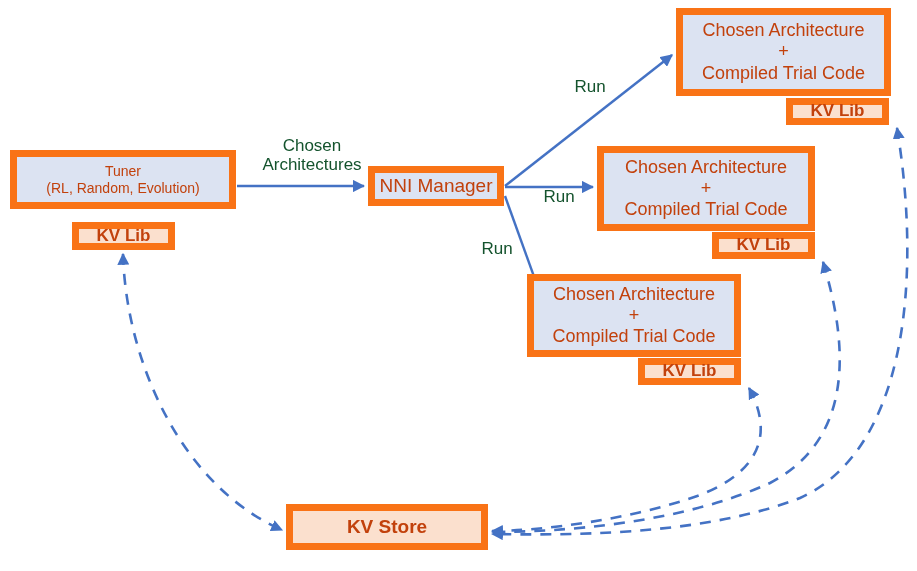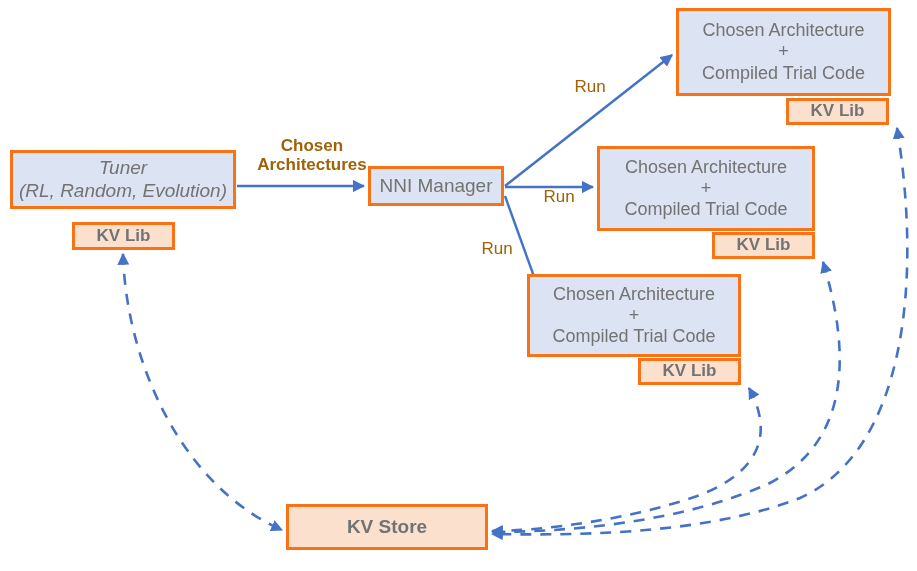--- a/index.html
+++ b/index.html
@@ -11,65 +11,65 @@
     position: relative;
     width: 917px;
     height: 571px;
     background: #ffffff;
     overflow: hidden;
     font-family: "Liberation Sans", sans-serif;
   }
   .box {
     position: absolute;
     box-sizing: border-box;
-    border: 3px solid #f97316;
+    border: 7px solid #f97316;
     display: flex;
     align-items: center;
     justify-content: center;
     text-align: center;
-    color: #737373;
+    color: #c2410c;
     line-height: 1.18;
     white-space: pre-line;
   }
   .box-blue {
     background: #DCE3F2;
   }
   .box-peach {
     background: #FBE0CE;
     font-weight: bold;
   }
   .label {
     position: absolute;
-    color: #a16207;
+    color: #14532d;
     text-align: center;
     line-height: 1.12;
     white-space: pre-line;
     font-size: 17px;
   }
   svg.edges {
     position: absolute;
     left: 0;
     top: 0;
     width: 917px;
     height: 571px;
     pointer-events: none;
   }
   
-  #box-tuner        { left: 10px;  top: 150px; width: 226px; height: 59px;  font-size: 19px; font-style: italic; }
+  #box-tuner        { left: 10px;  top: 150px; width: 226px; height: 59px;  font-size: 14px; }
   #box-tuner-kvlib  { left: 72px;  top: 222px; width: 103px; height: 28px;  font-size: 17px; }
   #box-nni          { left: 368px; top: 166px; width: 136px; height: 40px;  font-size: 19px; }
   #box-trial-top    { left: 676px; top: 8px;   width: 215px; height: 88px;  font-size: 18px; }
   #box-trial-top-kv { left: 786px; top: 98px;  width: 103px; height: 27px;  font-size: 17px; }
   #box-trial-mid    { left: 597px; top: 146px; width: 218px; height: 85px;  font-size: 18px; }
   #box-trial-mid-kv { left: 712px; top: 232px; width: 103px; height: 27px;  font-size: 17px; }
   #box-trial-bot    { left: 527px; top: 274px; width: 214px; height: 83px;  font-size: 18px; }
   #box-trial-bot-kv { left: 638px; top: 358px; width: 103px; height: 27px;  font-size: 17px; }
   #box-kvstore      { left: 286px; top: 504px; width: 202px; height: 46px;  font-size: 19px; }
   
-  #label-chosen-arch { left: 248px; top: 136px; width: 128px; font-weight: bold; }
+  #label-chosen-arch { left: 248px; top: 136px; width: 128px; }
   #label-run-top     { left: 565px; top: 77px;  width: 50px;  }
   #label-run-mid     { left: 534px; top: 187px; width: 50px;  }
   #label-run-bot     { left: 472px; top: 239px; width: 50px;  }
 </style>
 </head>
 <body>
 
 <div id="canvas">
 
   <svg class="edges" viewBox="0 0 917 571" xmlns="http://www.w3.org/2000/svg">

